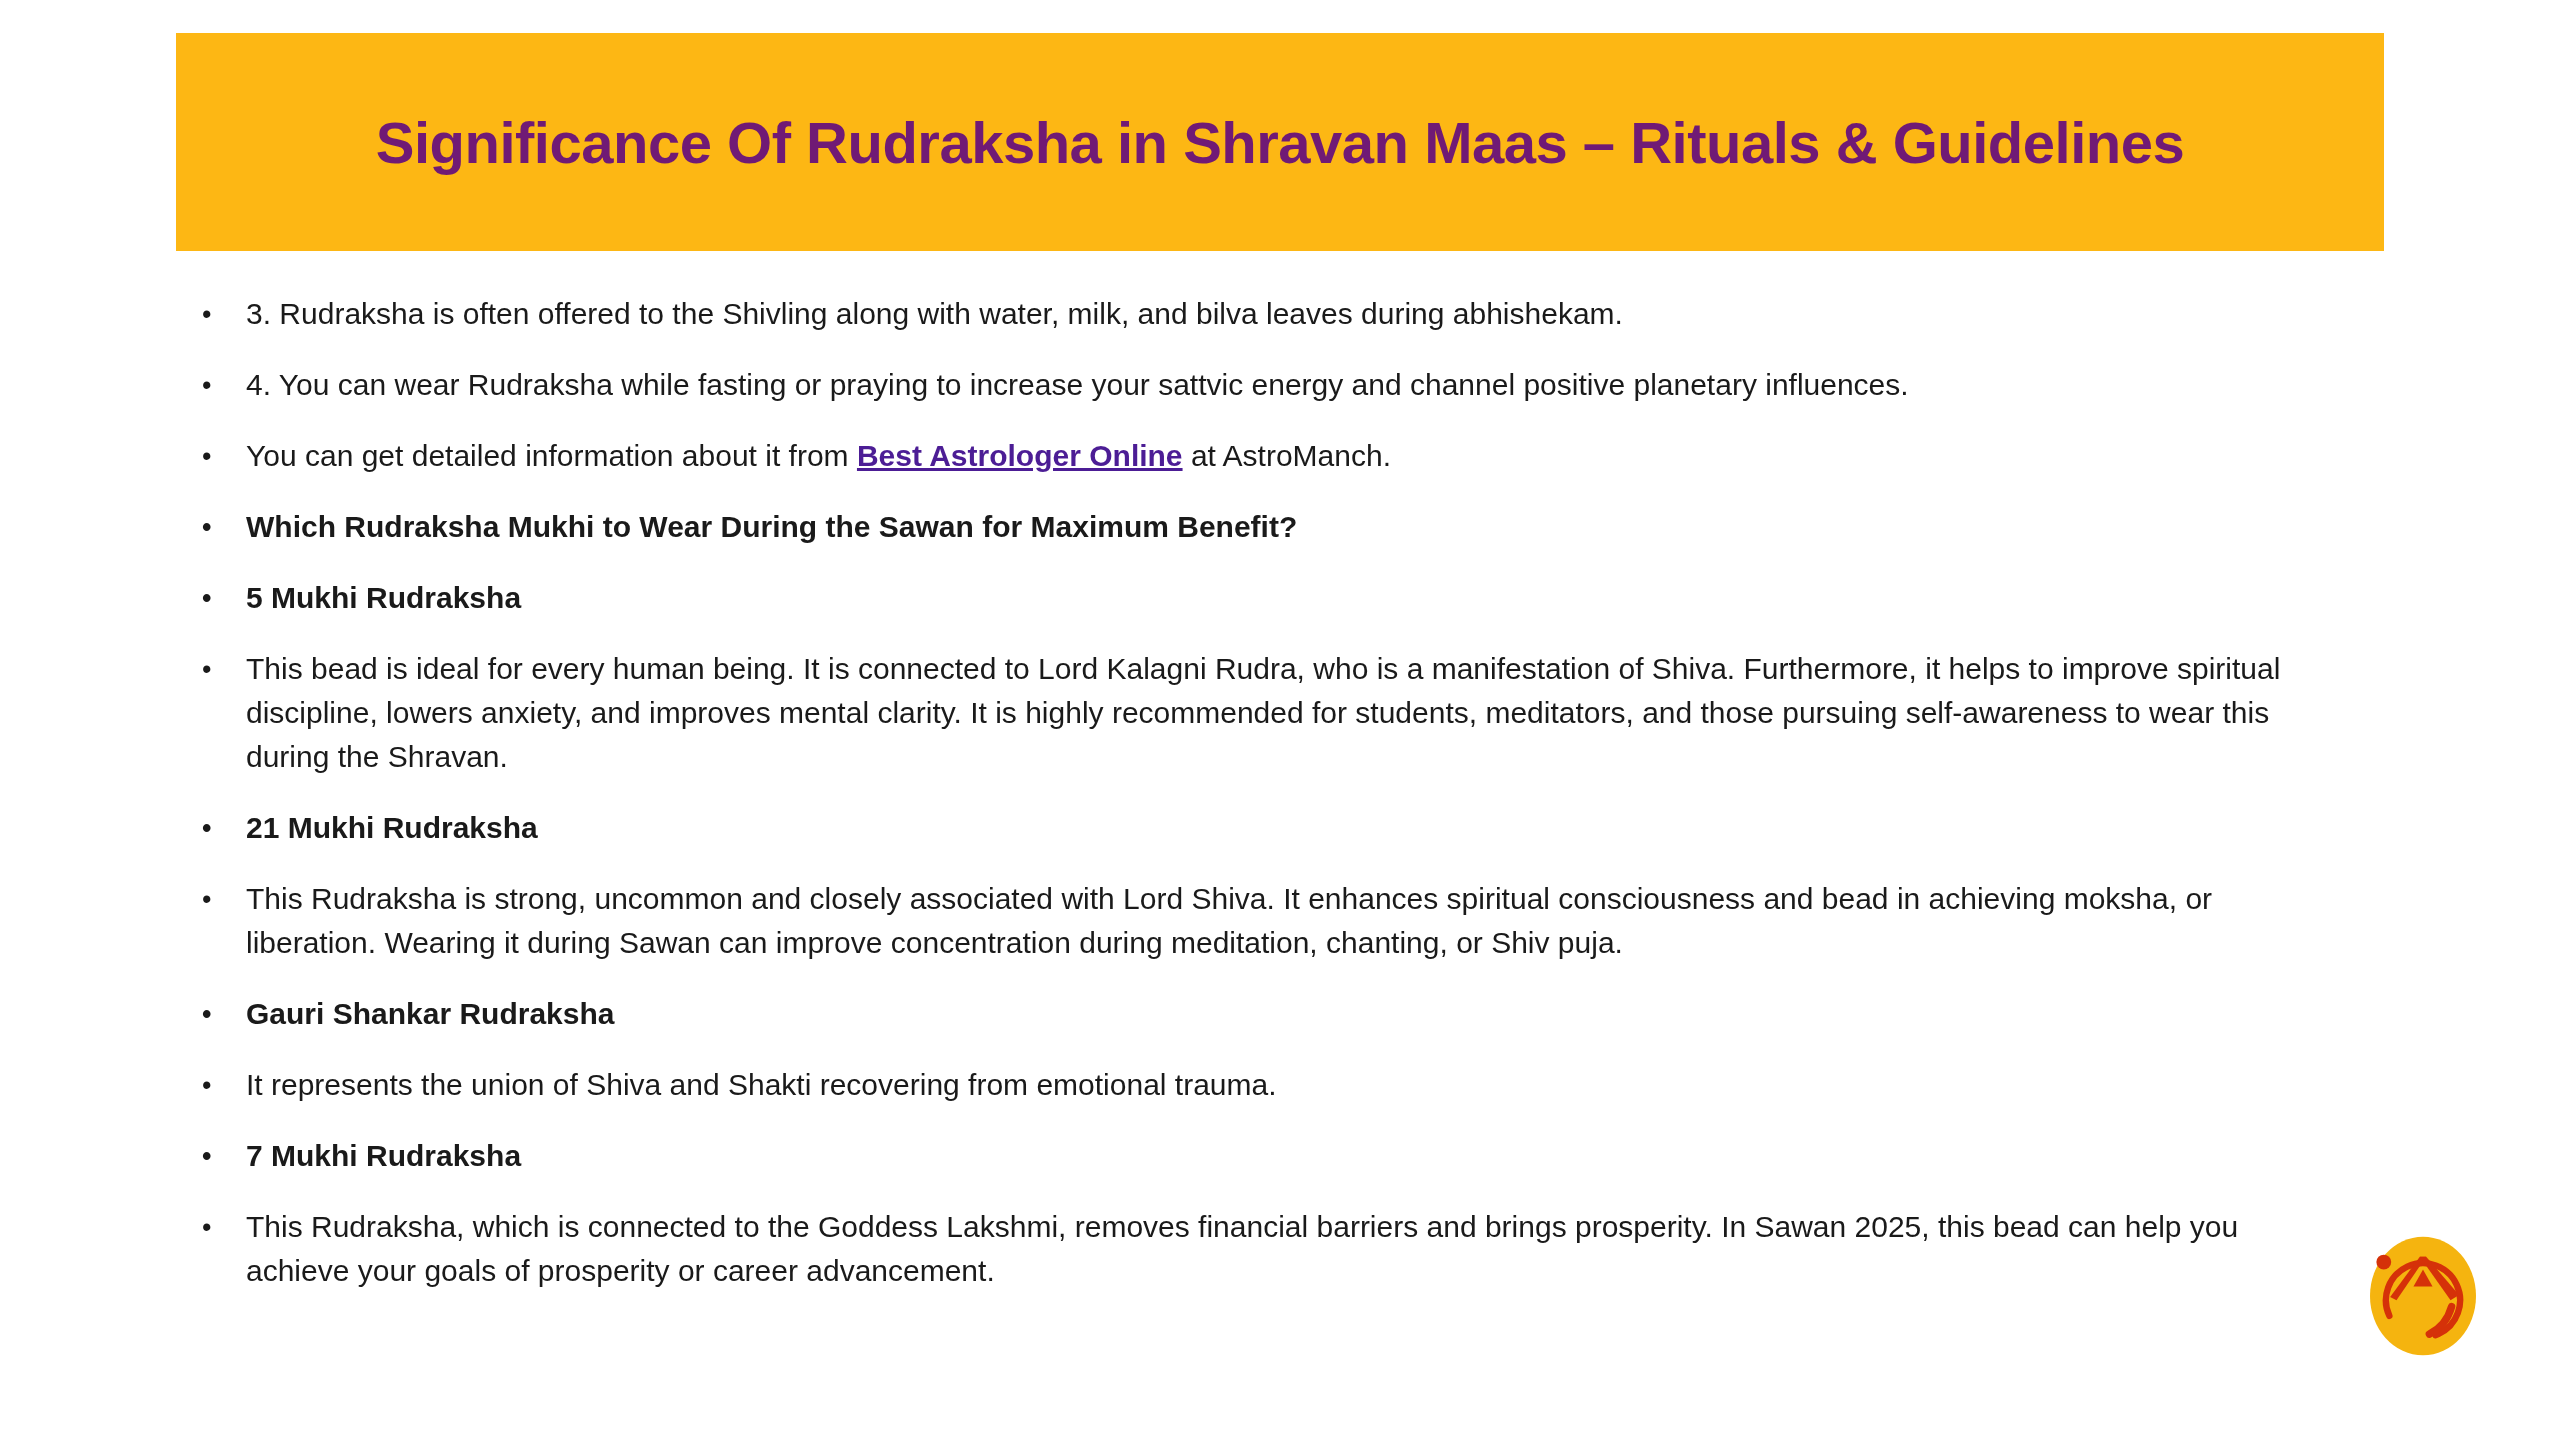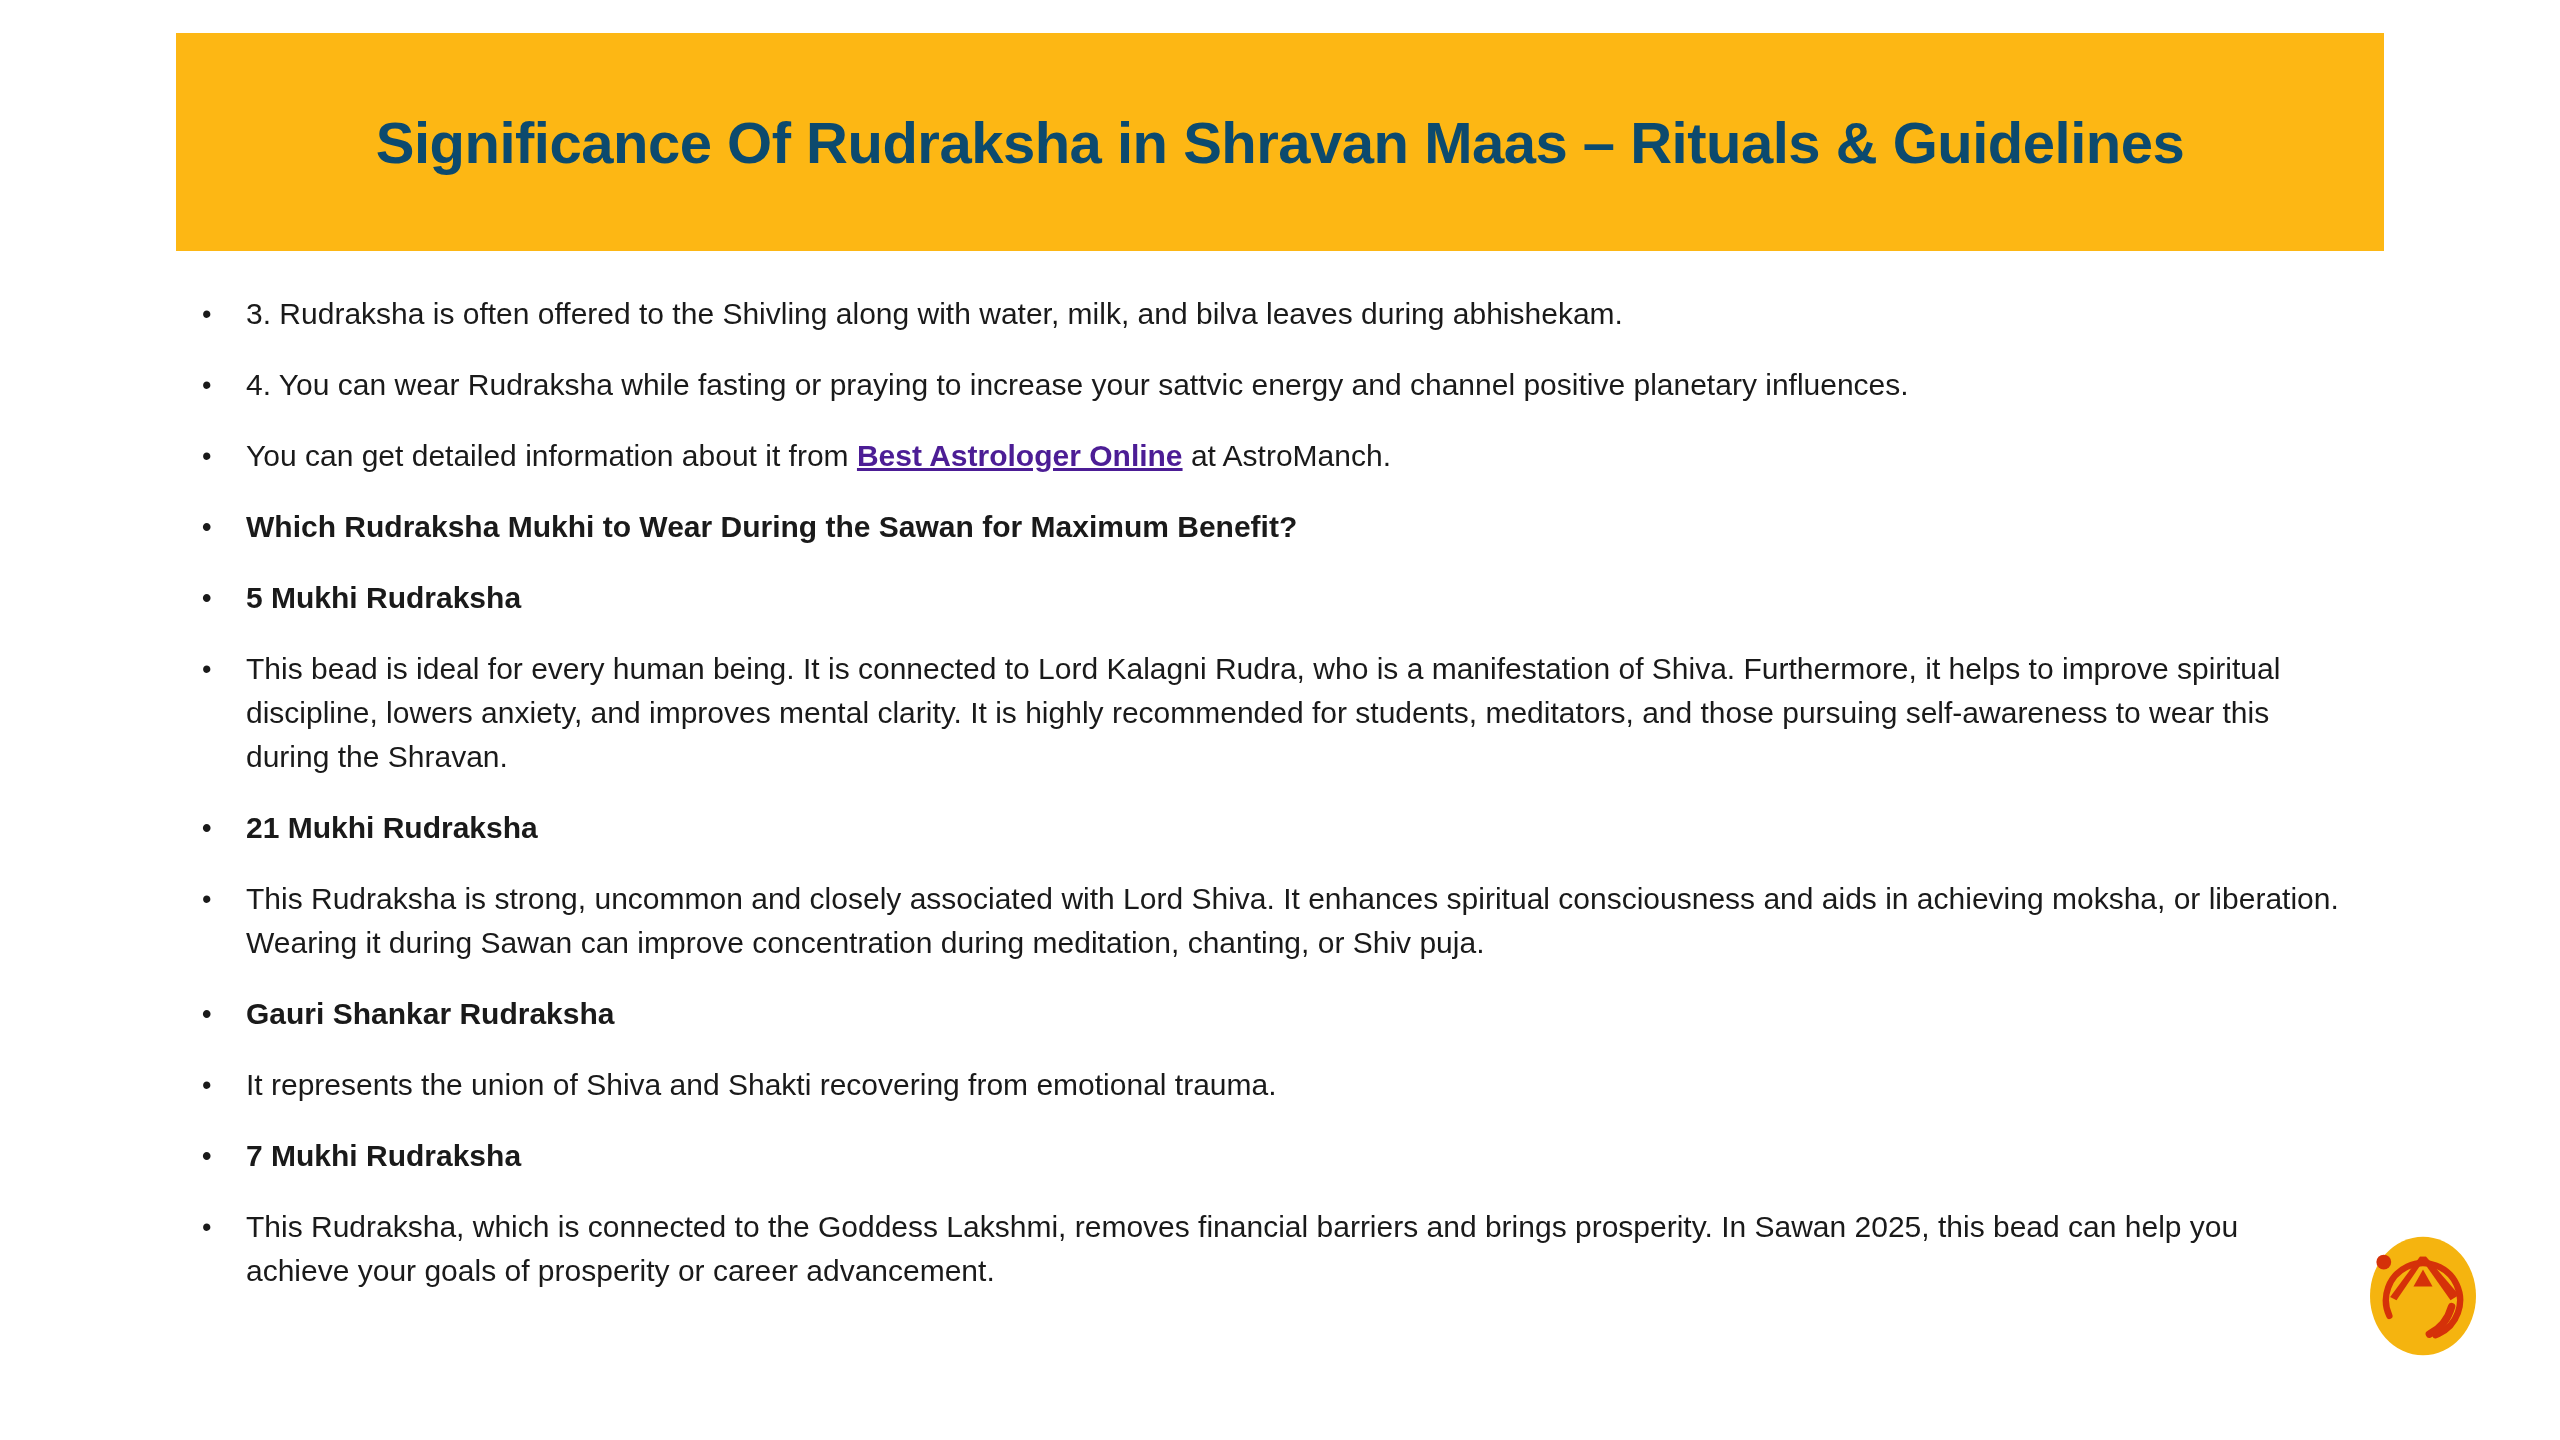--- a/index.html
+++ b/index.html
@@ -24,21 +24,21 @@
     height: 218px;
     background: #FDB714;
     display: flex;
     align-items: center;
     justify-content: center;
   }
   .banner h1 {
     margin: 0;
     font-size: 58px;
     font-weight: 700;
-    color: #0c4a6e;
+    color: #701a75;
     letter-spacing: -0.5px;
     white-space: nowrap;
   }
   ul.bullets {
     position: absolute;
     left: 200px;
     top: 292px;
     width: 2140px;
     margin: 0;
     padding: 0;
@@ -88,21 +88,21 @@
   </header>
 
   <ul class="bullets" id="bullet-list">
       <li>3. Rudraksha is often offered to the Shivling along with water, milk, and bilva leaves during abhishekam.</li>
       <li>4. You can wear Rudraksha while fasting or praying to increase your sattvic energy and channel positive planetary influences.</li>
       <li><span>You can get detailed information about it from </span><a class="link" href="#">Best Astrologer Online</a><span> at AstroManch.</span></li>
       <li class="bold">Which Rudraksha Mukhi to Wear During the Sawan for Maximum Benefit?</li>
       <li class="bold">5 Mukhi Rudraksha</li>
       <li>This bead is ideal for every human being. It is connected to Lord Kalagni Rudra, who is a manifestation of Shiva. Furthermore, it helps to improve spiritual discipline, lowers anxiety, and improves mental clarity. It is highly recommended for students, meditators, and those pursuing self-awareness to wear this during the Shravan.</li>
       <li class="bold">21 Mukhi Rudraksha</li>
-      <li>This Rudraksha is strong, uncommon and closely associated with Lord Shiva. It enhances spiritual consciousness and aids in achieving moksha, or liberation. Wearing it during Sawan can improve concentration during meditation, chanting, or Shiv puja.</li>
+      <li>This Rudraksha is strong, uncommon and closely associated with Lord Shiva. It enhances spiritual consciousness and bead in achieving moksha, or liberation. Wearing it during Sawan can improve concentration during meditation, chanting, or Shiv puja.</li>
       <li class="bold">Gauri Shankar Rudraksha</li>
       <li>It represents the union of Shiva and Shakti recovering from emotional trauma.</li>
       <li class="bold">7 Mukhi Rudraksha</li>
       <li>This Rudraksha, which is connected to the Goddess Lakshmi, removes financial barriers and brings prosperity. In Sawan 2025, this bead can help you achieve your goals of prosperity or career advancement.</li>
     </ul>
 
   <div class="logo" aria-hidden="true">
     <svg viewBox="0 0 100 112" xmlns="http://www.w3.org/2000/svg">
       <ellipse cx="50" cy="56" rx="50" ry="56" fill="#F5B40F"></ellipse>
 

